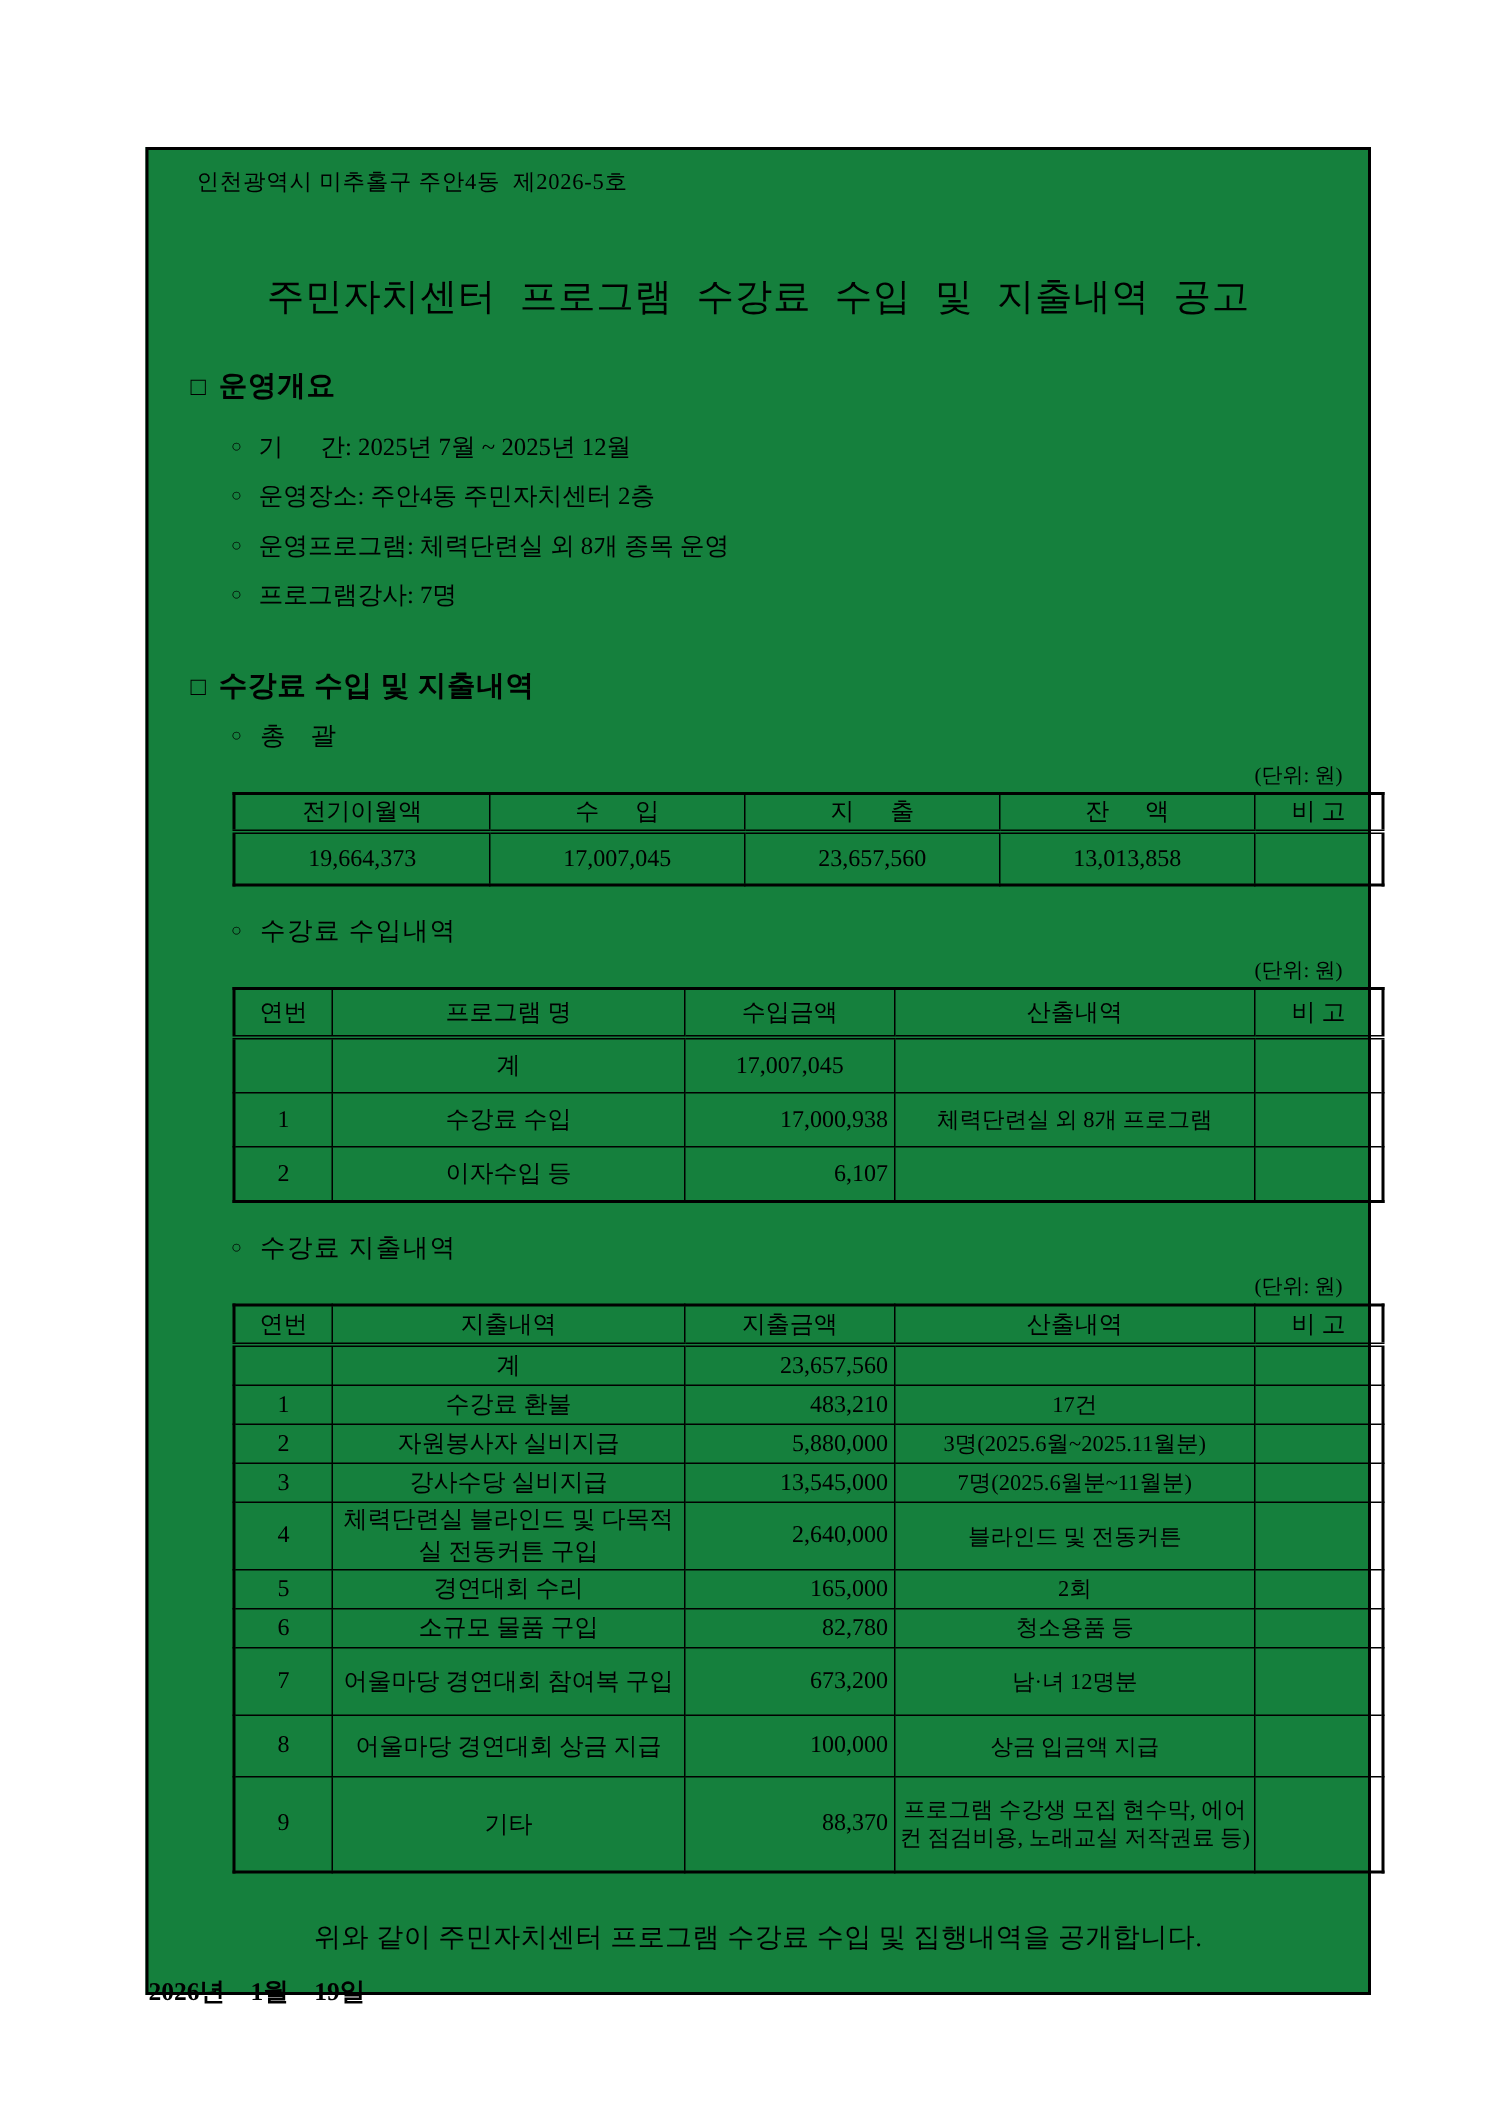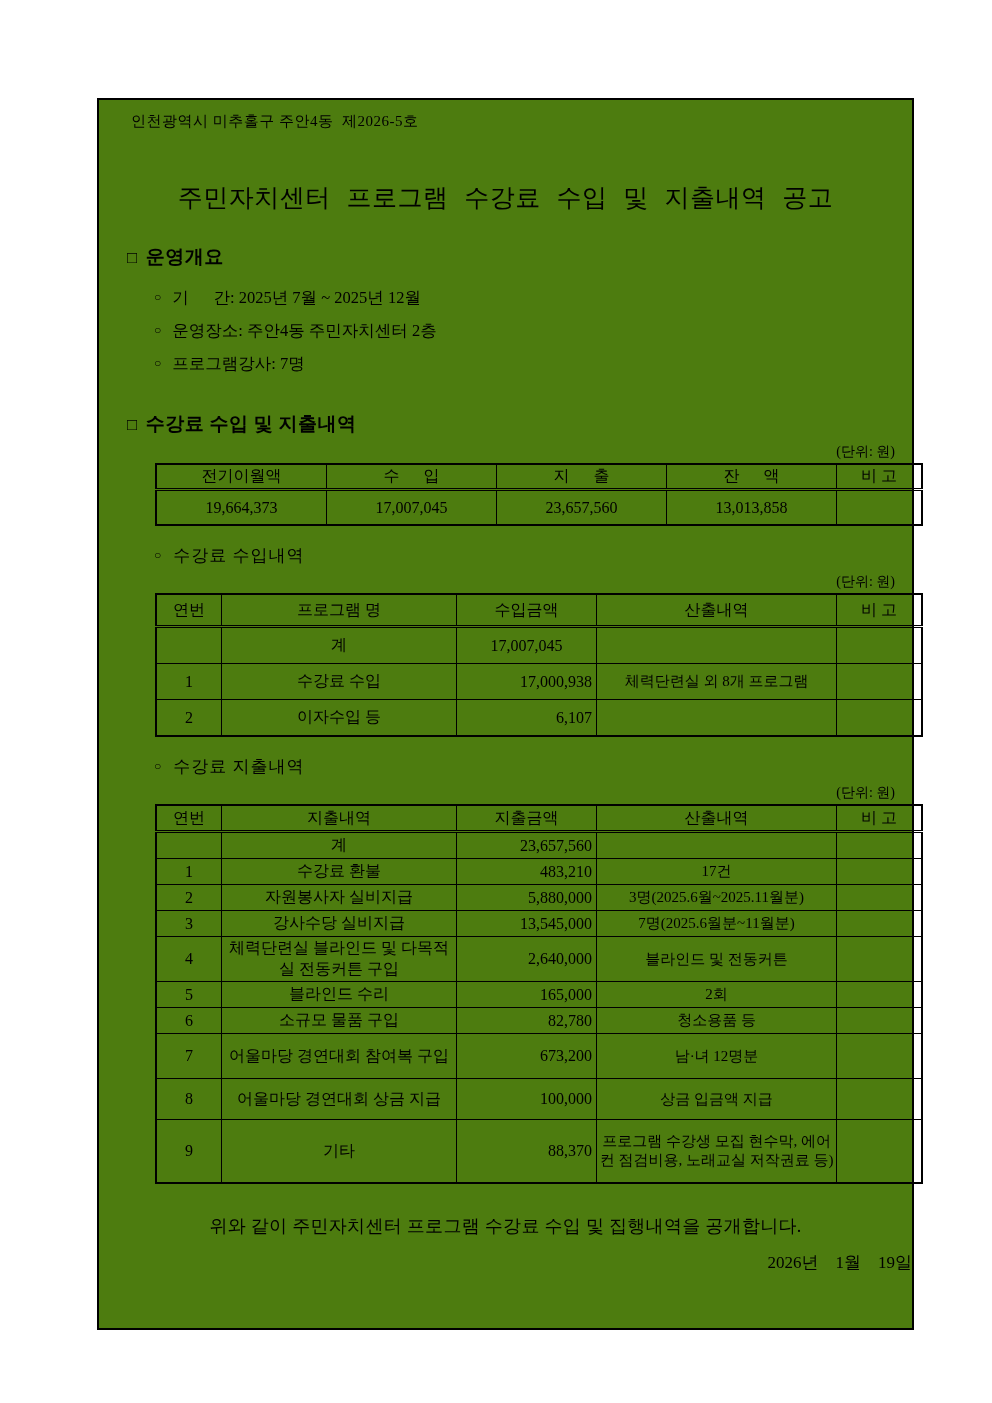--- a/index.html
+++ b/index.html
@@ -14,21 +14,21 @@
     font-family: "Liberation Serif", serif;
     color: #000;
   }
   .sheet {
     position: absolute;
     left: 97px;
     top: 98px;
     width: 813px;
     height: 1228px;
     border: 2px solid #000;
-    background: #4d7c0f;
+    background: #15803d;
   }
   .pre { white-space: pre-wrap; }
 
   .doc-number {
     margin: 12px 0 0 32px;
     font-size: 15px;
     letter-spacing: 0.5px;
   }
   .title {
     margin: 50px 0 0 0;
@@ -100,22 +100,23 @@
   .t3 tr.tall2 td { height: 42px; }
   .t3 tr.tallest td { height: 60px; }
   .closing {
     margin: 30px 0 0 0;
     text-align: center;
     font-size: 18px;
     letter-spacing: 0.3px;
   }
   .date-line {
     margin: 13px 0 0 0;
-    text-align: right;
+    text-align: left;
     font-size: 17px;
+    font-weight: bold;
   }
   .org-line {
     position: absolute;
     bottom: 3px;
     left: 0;
     width: 100%;
     text-align: center;
     font-size: 22px;
     font-weight: bold;
     letter-spacing: 0.5px;
@@ -135,28 +136,34 @@
   </div>
 
   <div class="bullets">
     <div class="bullet-item">
       <span class="circ">○</span><span class="pre">기      간: 2025년 7월 ~ 2025년 12월</span>
     </div>
     <div class="bullet-item">
       <span class="circ">○</span><span class="pre">운영장소: 주안4동 주민자치센터 2층</span>
     </div>
     <div class="bullet-item">
+      <span class="circ">○</span><span class="pre">운영프로그램: 체력단련실 외 8개 종목 운영</span>
+    </div>
+    <div class="bullet-item">
       <span class="circ">○</span><span class="pre">프로그램강사: 7명</span>
     </div>
   </div>
 
   <div class="section-heading">
     <span class="sq">□</span><span>수강료 수입 및 지출내역</span>
   </div>
 
+  <div class="sub-heading">
+    <span class="circ">○</span><span class="pre">총   괄</span>
+  </div>
 
   <div class="unit-row">(단위: 원)</div>
 
   <table class="t1">
     <thead>
       <tr>
         <th style="width:165px" class="pre">전기이월액</th>
         <th style="width:165px" class="pre">수      입</th>
         <th style="width:165px" class="pre">지      출</th>
         <th style="width:165px" class="pre">잔      액</th>
@@ -262,21 +269,21 @@
       </tr>
       <tr class="tall">
         <td>4</td>
         <td>체력단련실 블라인드 및 다목적실 전동커튼 구입</td>
         <td class="r">2,640,000</td>
         <td class="detail-cell">블라인드 및 전동커튼</td>
         <td></td>
       </tr>
       <tr>
         <td>5</td>
-        <td>블라인드 수리</td>
+        <td>경연대회 수리</td>
         <td class="r">165,000</td>
         <td class="detail-cell">2회</td>
         <td></td>
       </tr>
       <tr>
         <td>6</td>
         <td>소규모 물품 구입</td>
         <td class="r">82,780</td>
         <td class="detail-cell">청소용품 등</td>
         <td></td>

